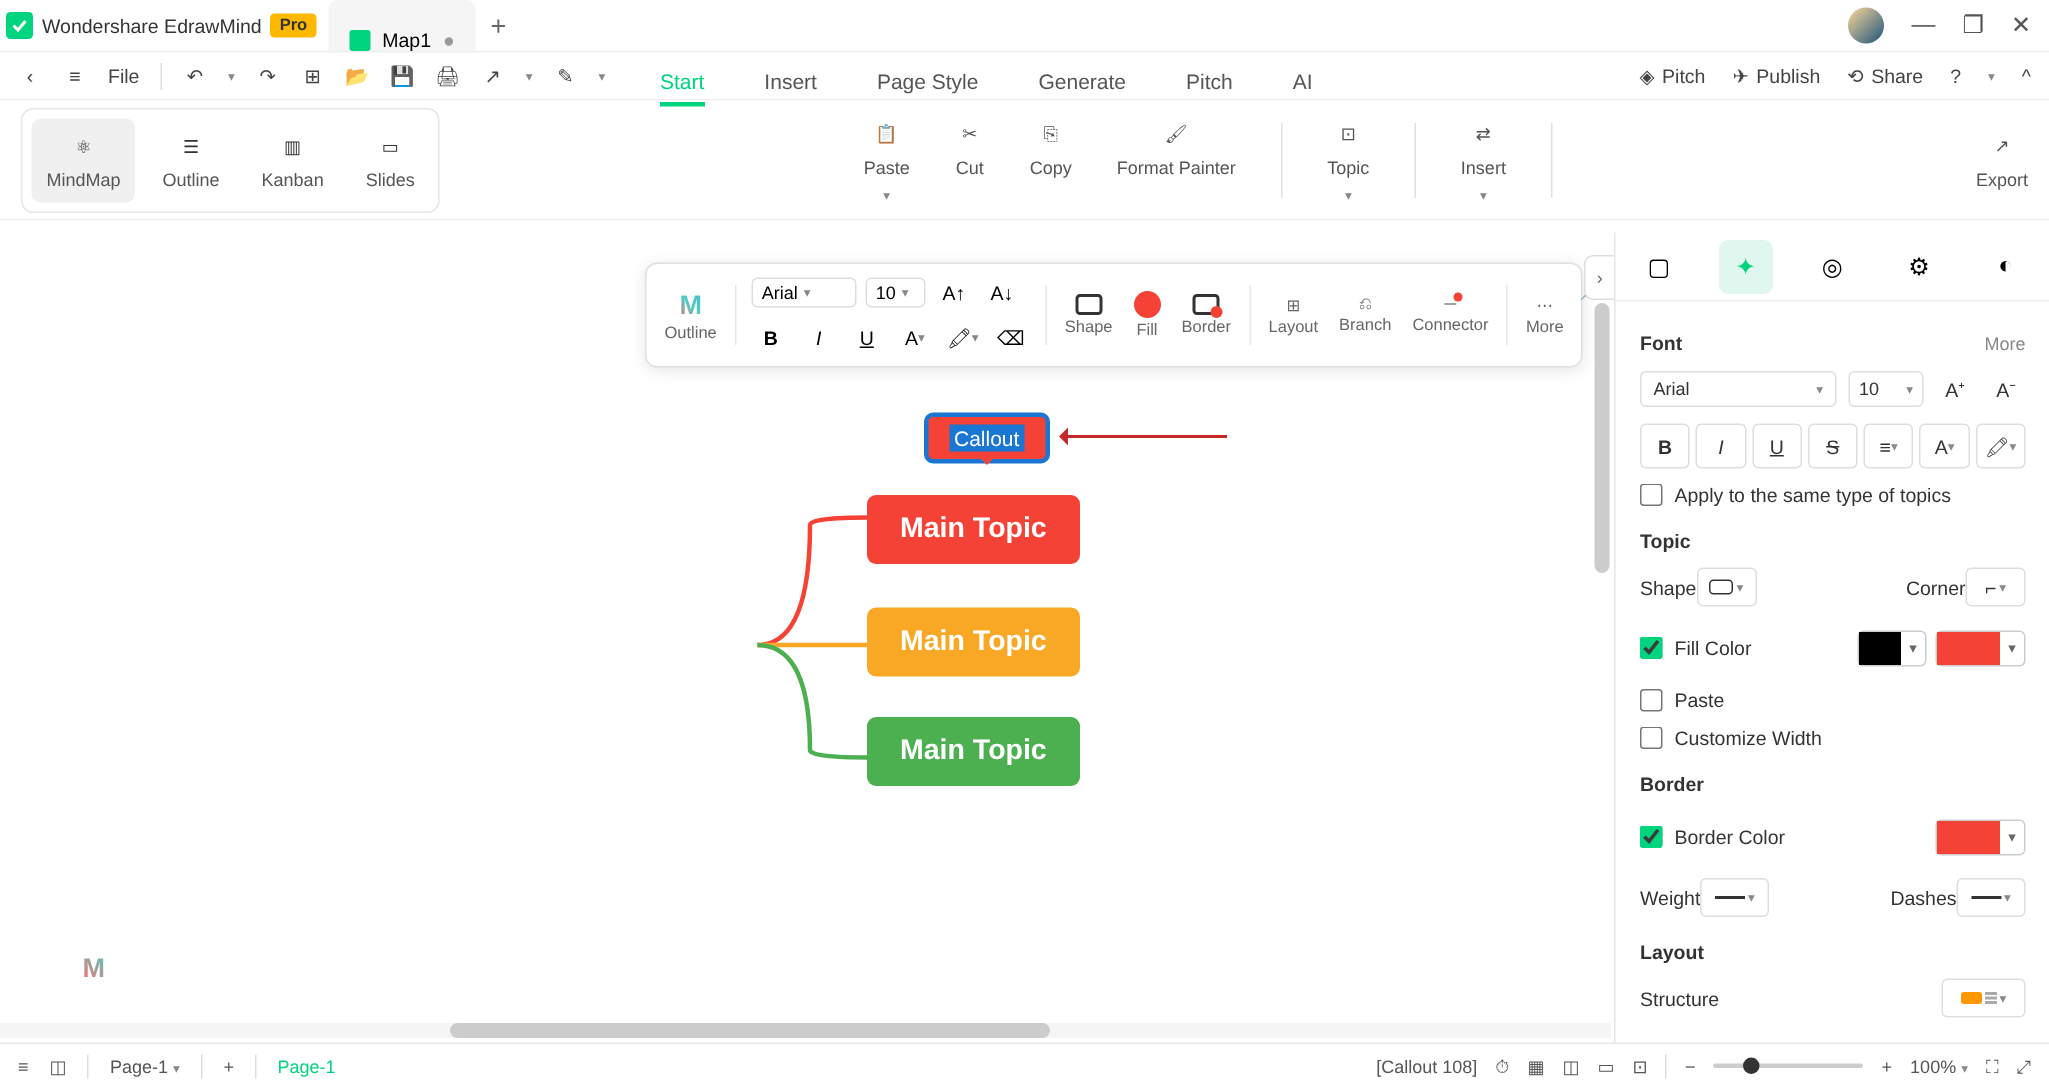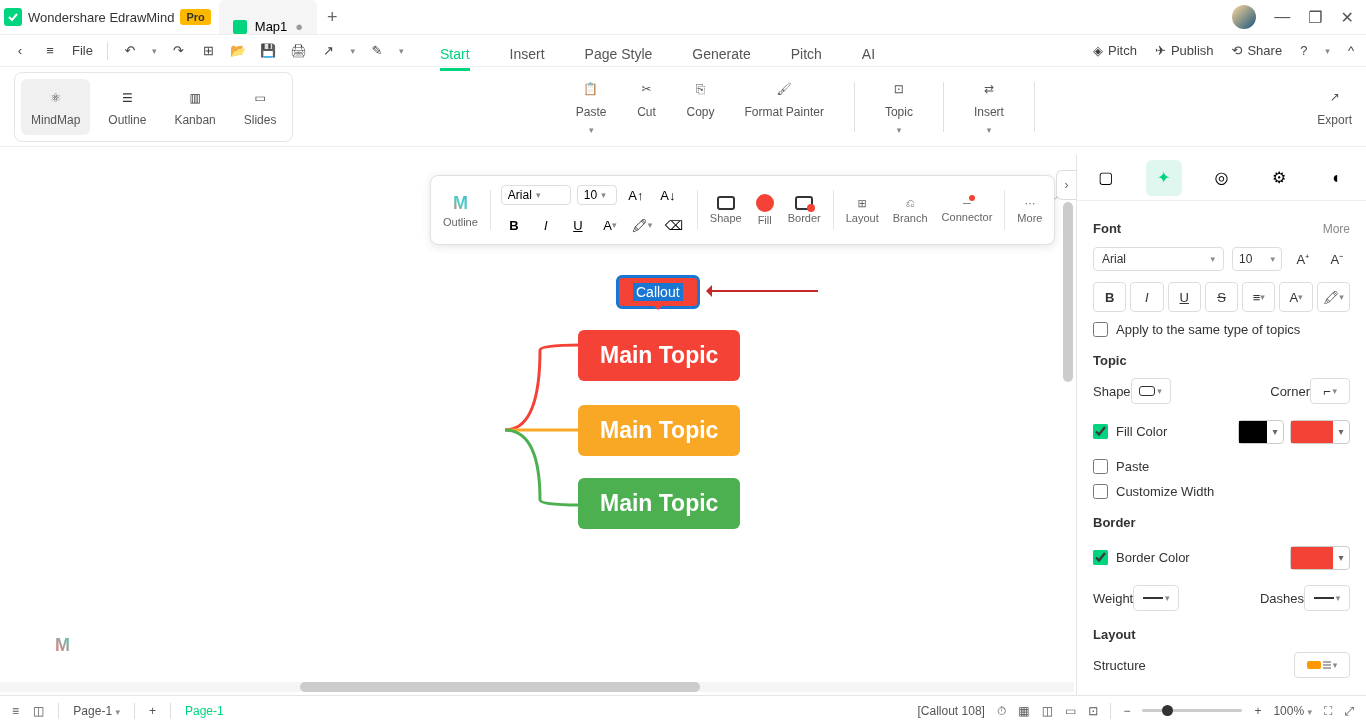--- a/index.html
+++ b/index.html
@@ -45,21 +45,21 @@
 .ft-group { display: flex; flex-direction: column; align-items: center; gap: 2px; padding: 0 6px; font-size: 11px; color: #666; }
 .ft-row { display: flex; align-items: center; gap: 6px; font-size: 13px; }
 .ft-sel { border: 1px solid #ddd; border-radius: 4px; padding: 2px 6px; font-size: 12px; display: flex; align-items: center; gap: 4px; }
 .ft-iconbtn { width: 26px; height: 26px; display: flex; align-items: center; justify-content: center; cursor: pointer; font-size: 13px; border-radius: 4px; }
 .ft-sep { width: 1px; height: 40px; background: #e5e5e5; margin: 0 4px; }
 .ft-circle-red { width: 18px; height: 18px; background: #f44336; border-radius: 50%; }
 .pin-icon { position: absolute; top: 8px; right: -16px; color: #999; font-size: 14px; }
 
 
 .node-main { position: absolute; top: 250px; left: 355px; background: #fff; border: 2px solid #e8e8e8; border-radius: 26px; padding: 14px 28px; font-size: 22px; font-weight: 600; color: #333; }
-.node-topic { position: absolute; border-radius: 6px; padding: 12px 22px; font-size: 23px; font-weight: 600; color: #fff; }
+.node-topic { position: absolute; border-radius: 6px; padding: 12px 22px; font-size: 19px; font-weight: 600; color: #fff; }
 .nt1 { top: 175px; left: 578px; background: #f44336; }
 .nt2 { top: 250px; left: 578px; background: #f9a825; }
 .nt3 { top: 323px; left: 578px; background: #4caf50; }
 .callout-node { position: absolute; top: 120px; left: 616px; background: #f44336; border: 3px solid #1976d2; border-radius: 6px; padding: 6px 14px; color: #fff; font-size: 14px; }
 .callout-node::after { content: ''; position: absolute; bottom: -10px; left: 50%; transform: translateX(-50%); border: 6px solid transparent; border-top-color: #f44336; }
 .callout-text { background: #1976d2; padding: 1px 3px; }
 .annotation { position: absolute; top: 118px; left: 826px; color: #c62828; font-size: 14px; font-weight: 600; line-height: 1.3; }
 .arrow-line { position: absolute; top: 135px; left: 708px; width: 110px; height: 2px; background: #c62828; }
 .arrow-line::before { content: ''; position: absolute; left: -8px; top: -5px; border: 6px solid transparent; border-right-color: #c62828; }
 

